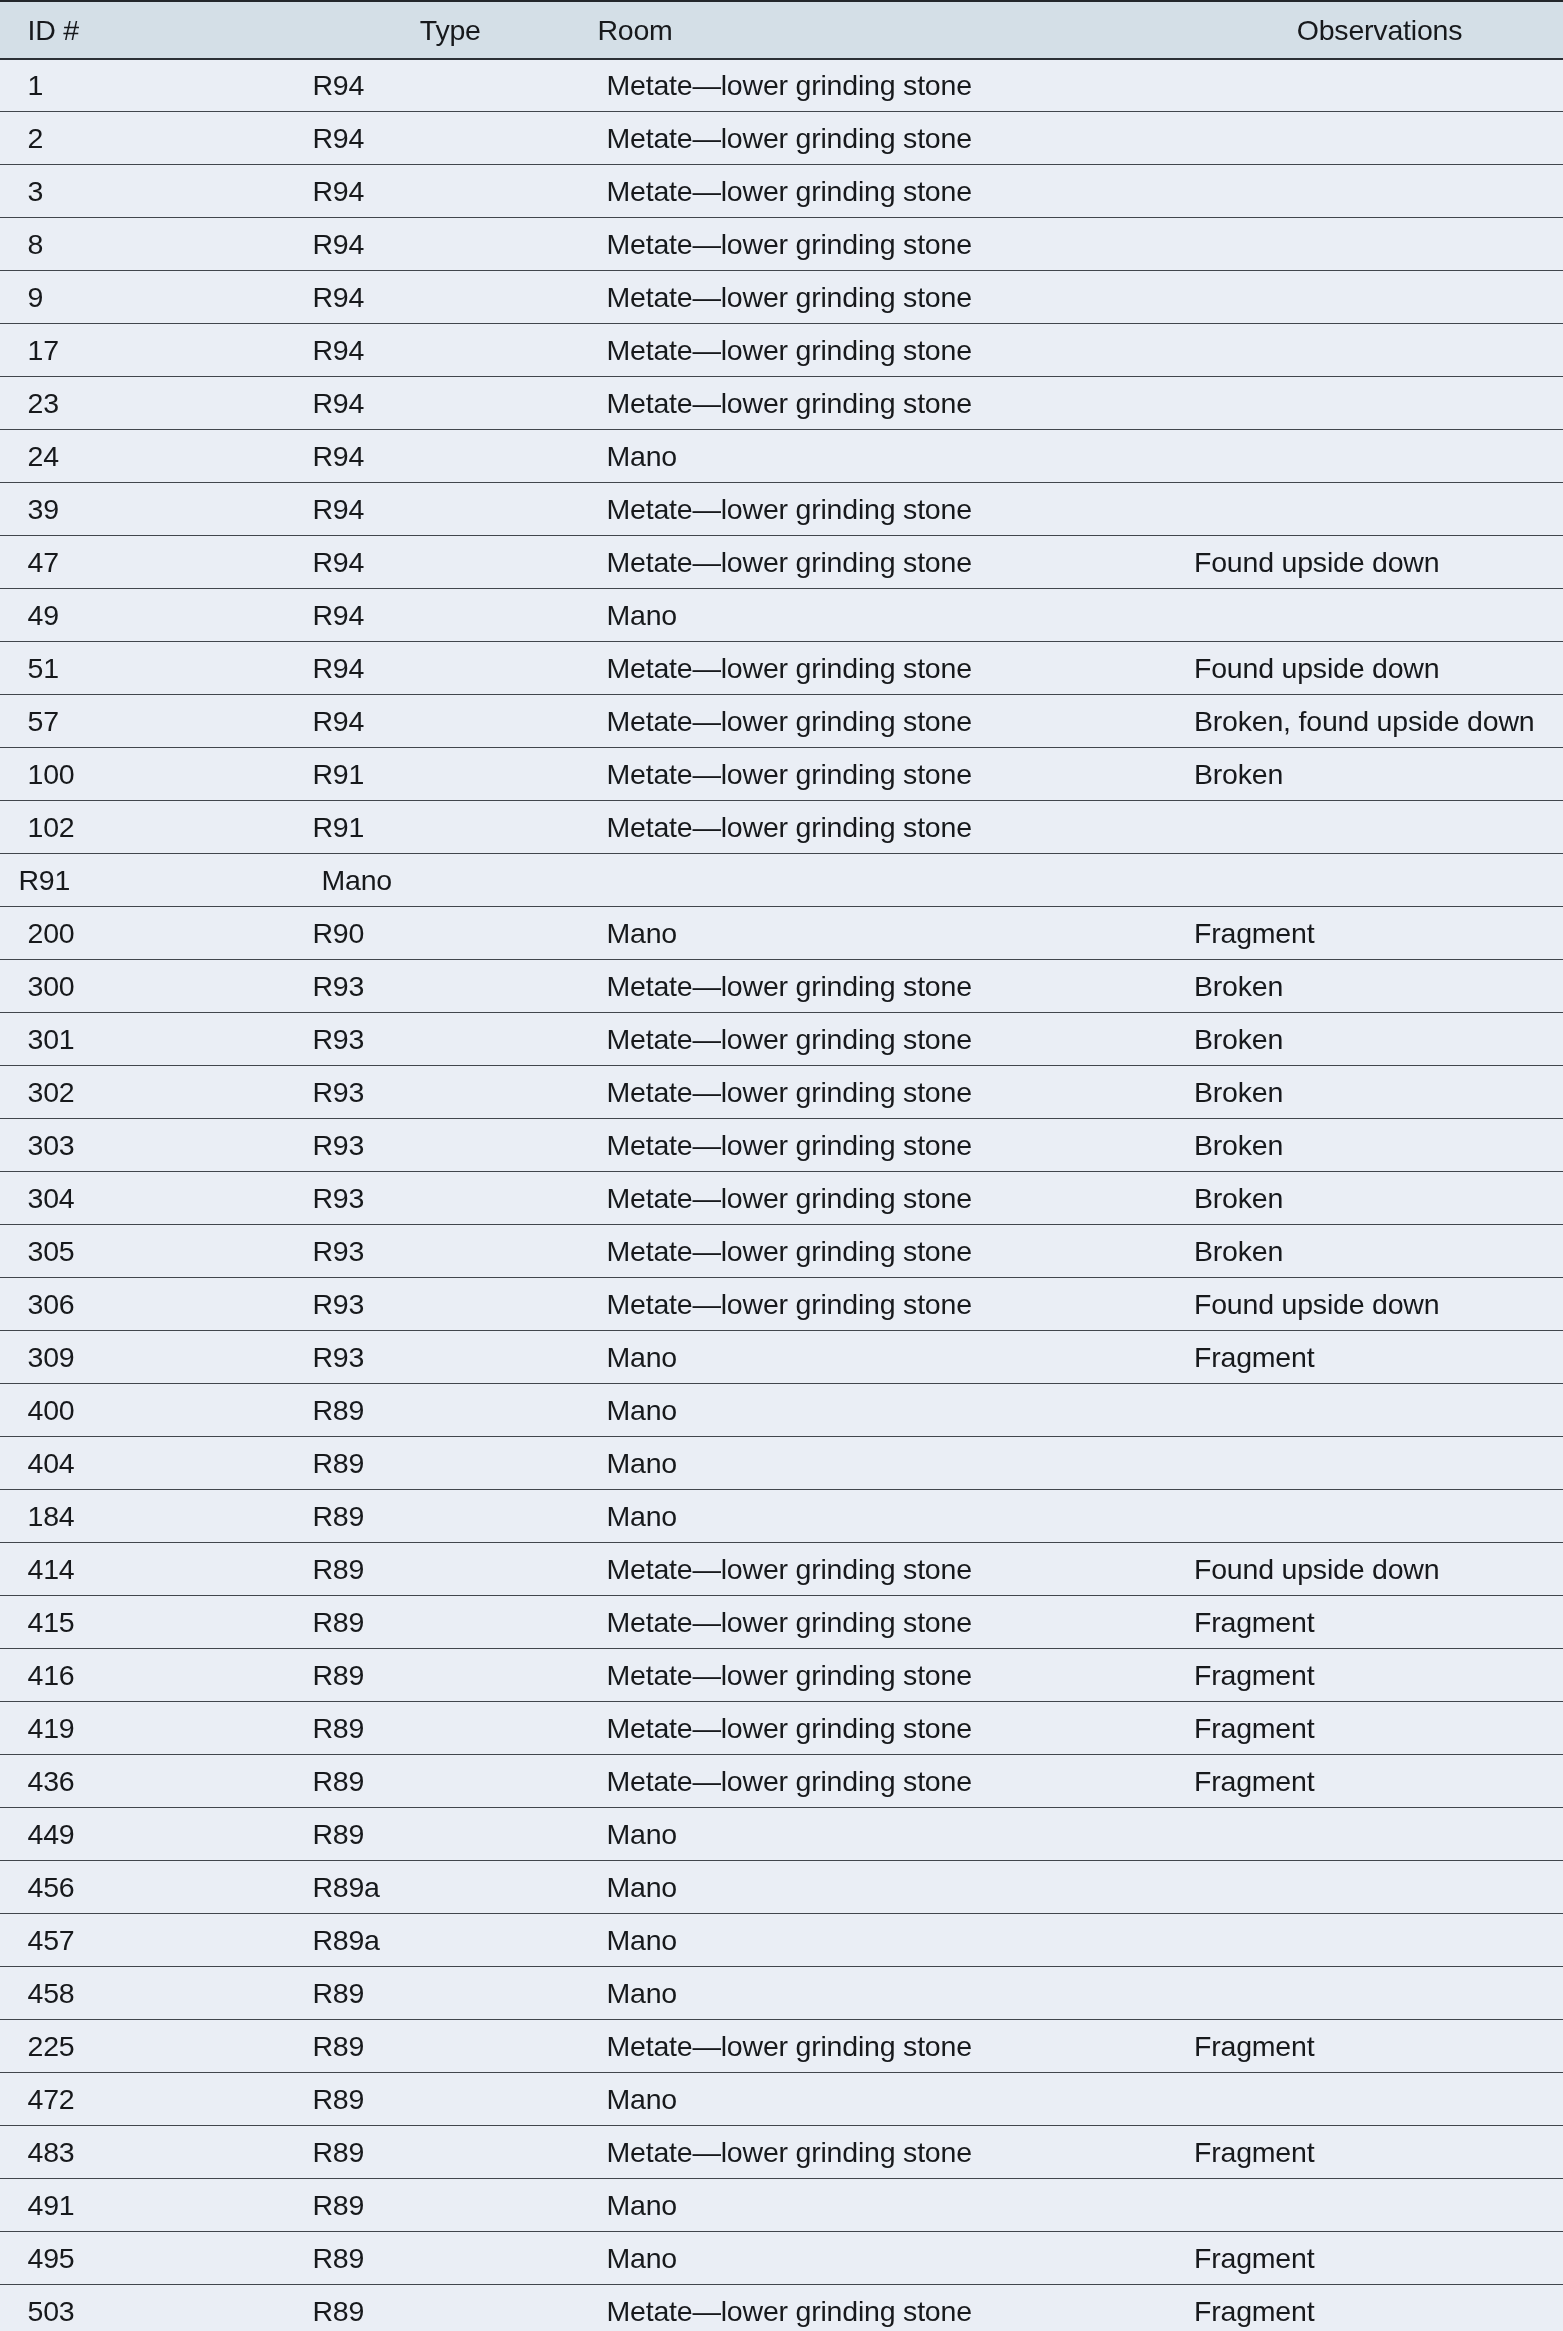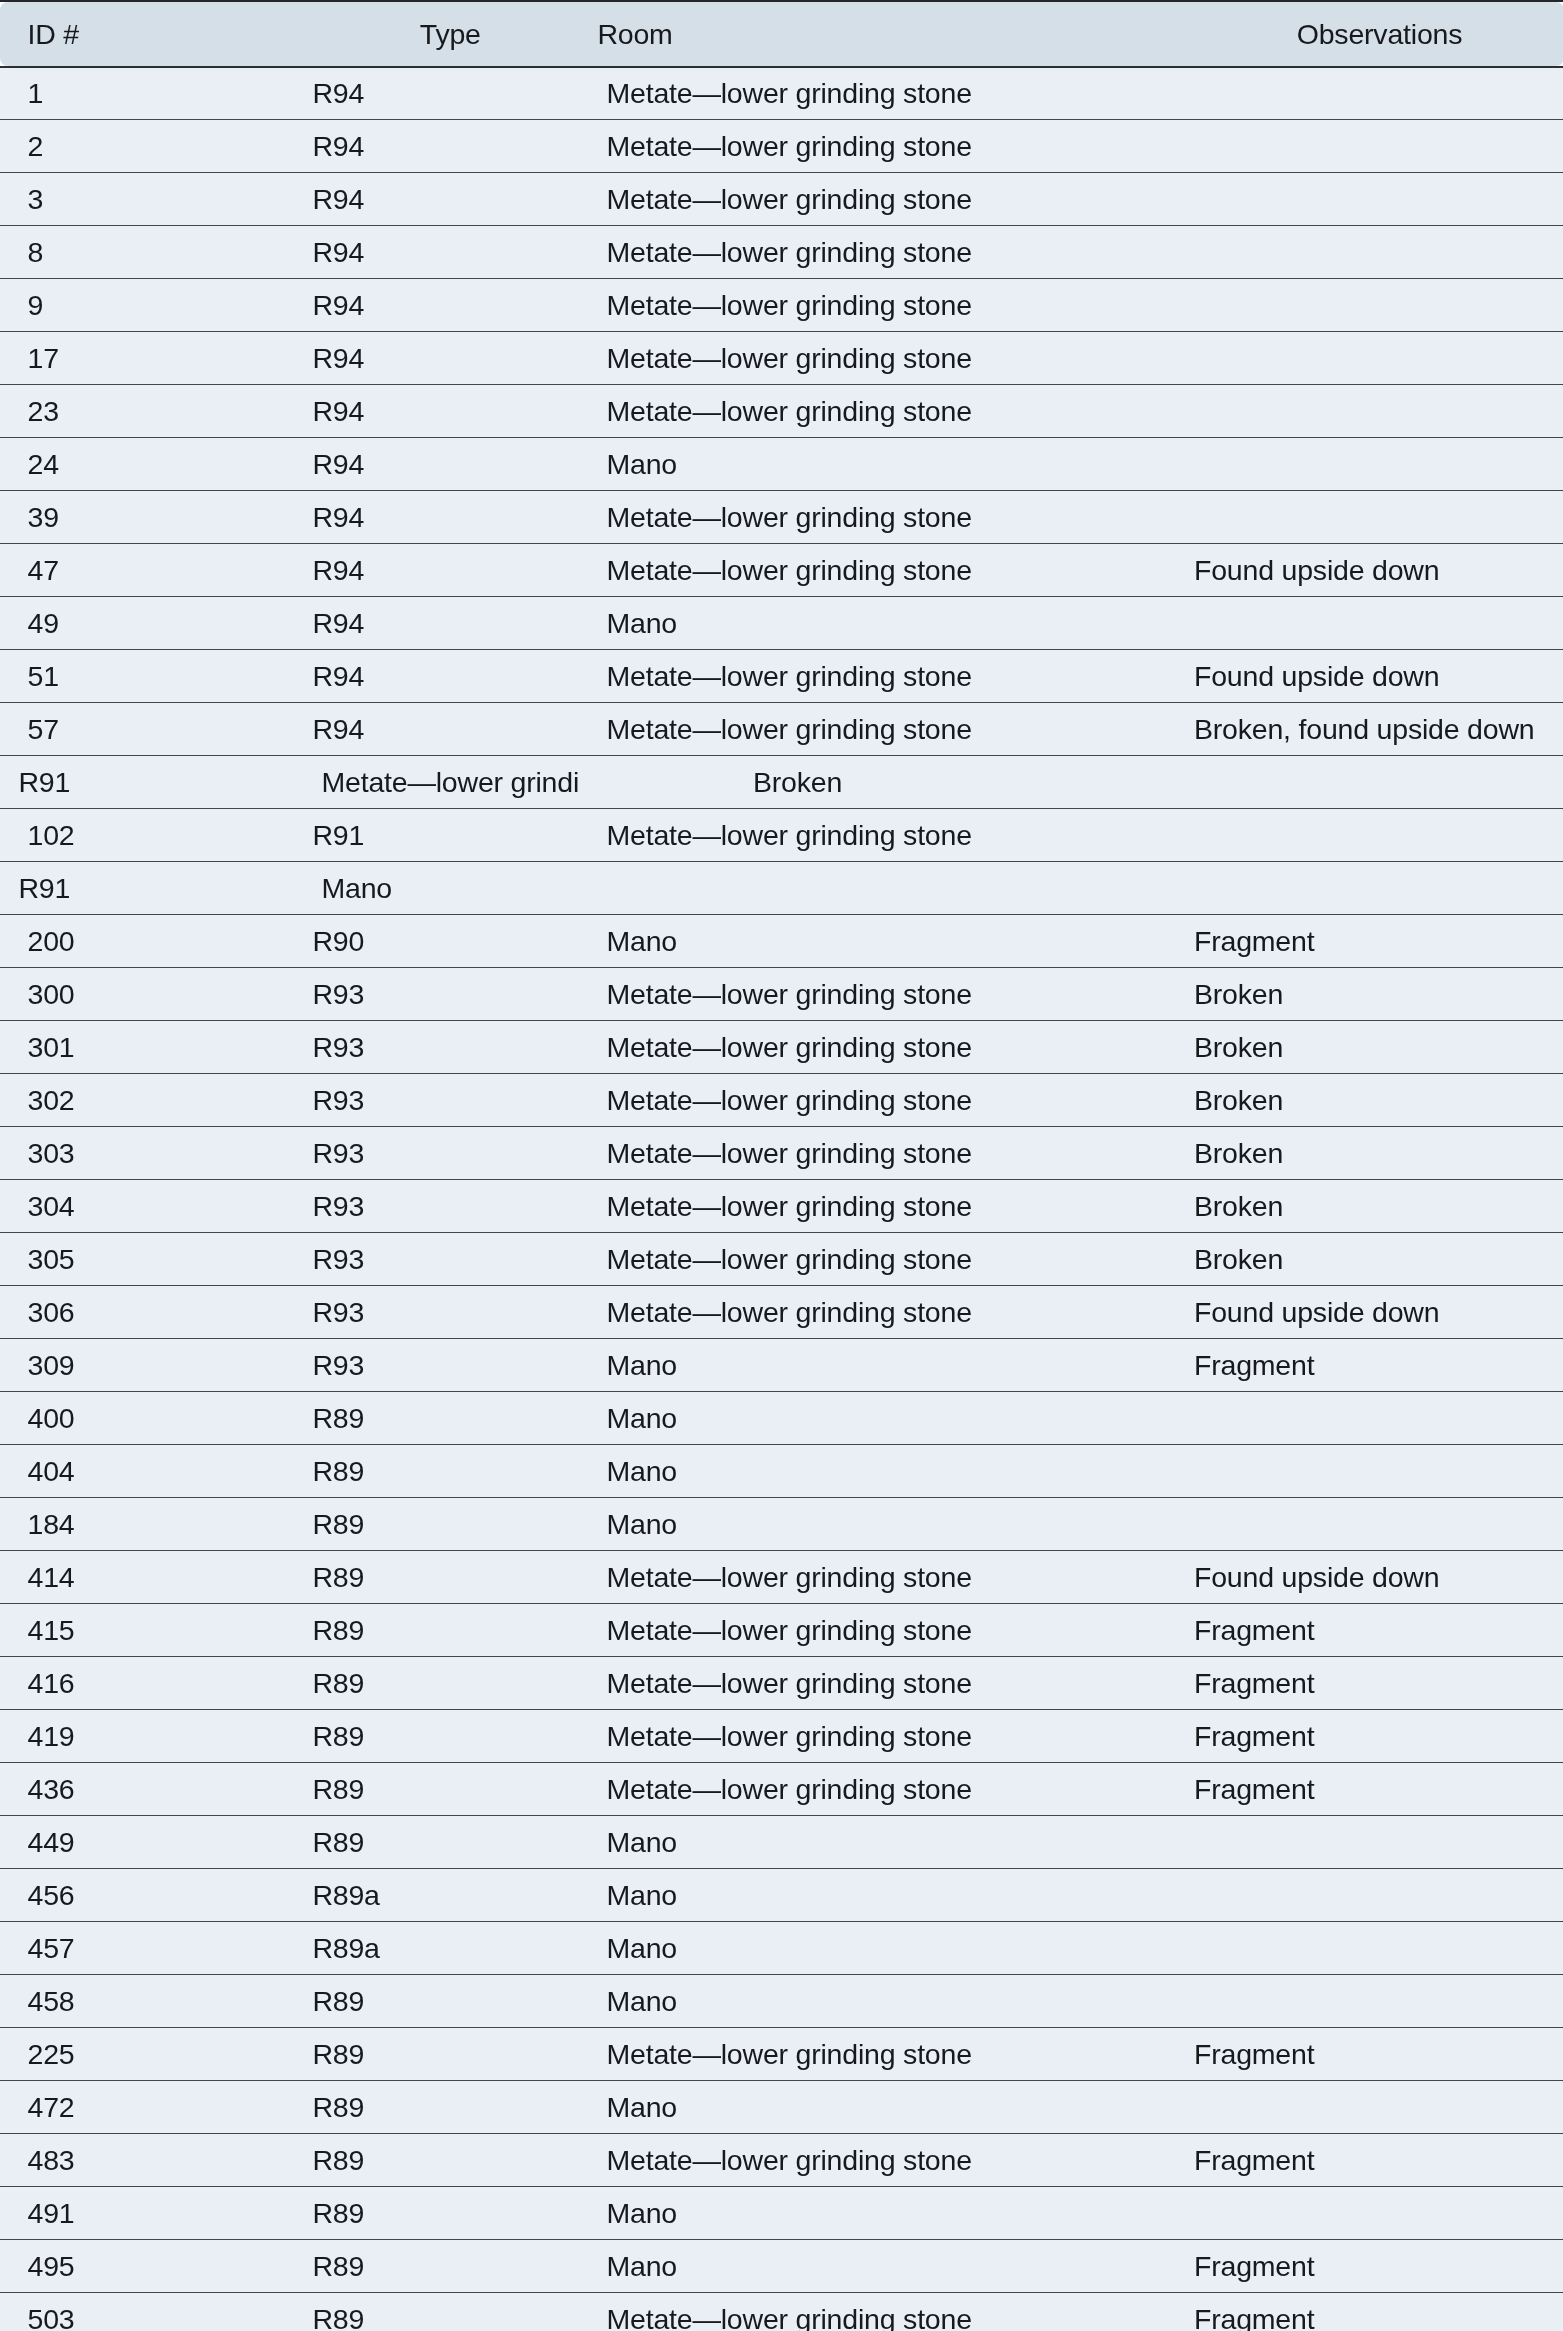--- a/index.html
+++ b/index.html
@@ -17,23 +17,22 @@
     border-top: 2.8px solid #23272b;
     border-bottom: 2.8px solid #23272b;
     box-sizing: border-box;
   }
   .row {
     display: grid;
     grid-template-columns: 294px 285px 441px 545px;
     box-sizing: border-box;
   }
   .row.head {
-    height: 64px;
+    height: 56px;
     background: #d4dfe7;
-    border-radius: 8px;
   }
   .row.body-row {
     height: 53px;
     background: #eaeef5;
     border-top: 1.8px solid #41464d;
   }
   .row.body-row.first {
     border-top: 2.8px solid #2b3036;
   }
   .cell {
@@ -134,20 +133,21 @@
         <div class="cell c3">Metate—lower grinding stone</div>
         <div class="cell c4">Found upside down</div>
       </div>
       <div class="row body-row">
         <div class="cell c1">57</div>
         <div class="cell c2">R94</div>
         <div class="cell c3">Metate—lower grinding stone</div>
         <div class="cell c4">Broken, found upside down</div>
       </div>
       <div class="row body-row">
+        <div class="cell c1">100</div>
         <div class="cell c2">R91</div>
         <div class="cell c3">Metate—lower grinding stone</div>
         <div class="cell c4">Broken</div>
       </div>
       <div class="row body-row">
         <div class="cell c1">102</div>
         <div class="cell c2">R91</div>
         <div class="cell c3">Metate—lower grinding stone</div>
         <div class="cell c4"></div>
       </div>

